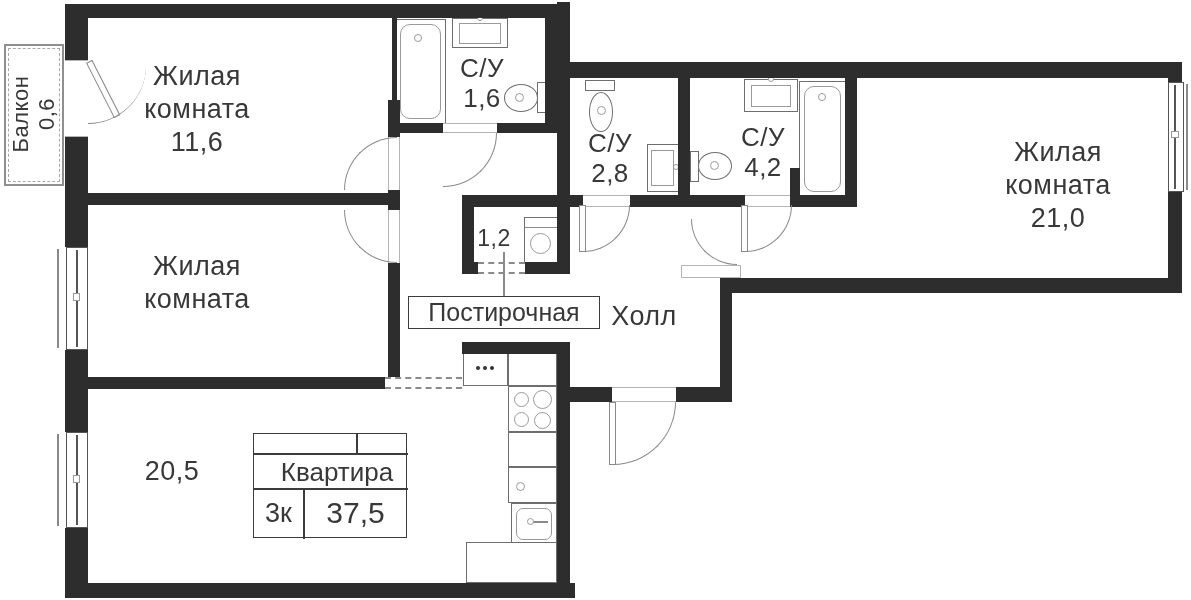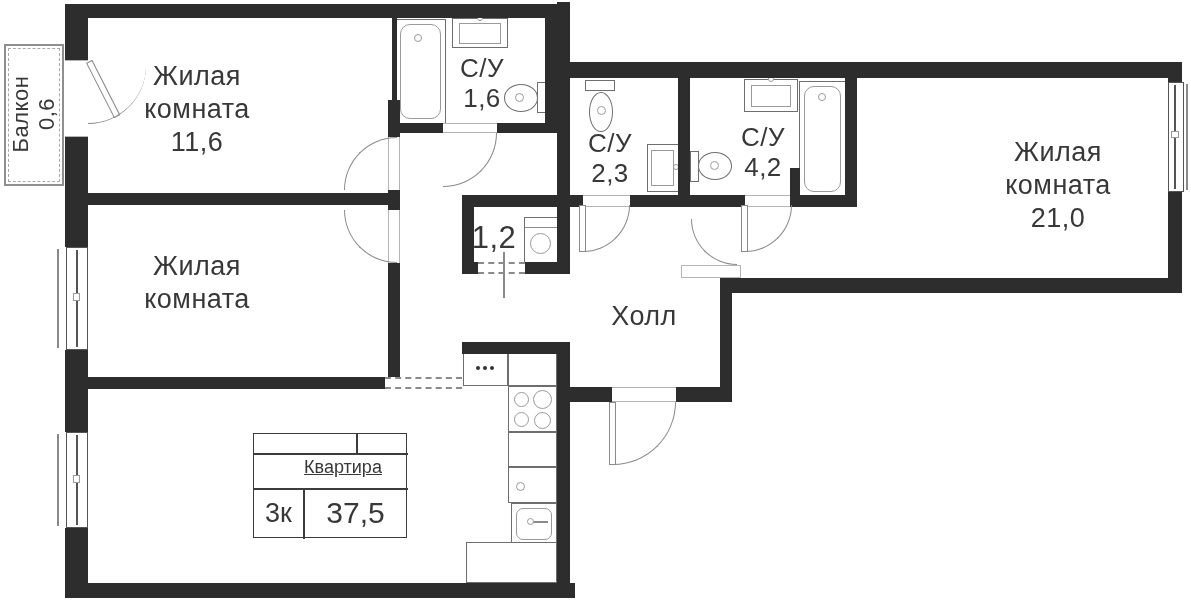--- a/index.html
+++ b/index.html
@@ -159,20 +159,23 @@
 
   <div class="leaf" style="left:741px;top:205px;width:7px;height:47px;"></div>
   <div class="arc" style="left:745px;top:205px;width:47px;height:47px;border-bottom:1.5px solid #8a8a8a;border-right:1.5px solid #8a8a8a;border-bottom-right-radius:100% 100%;"></div>
 
   <div class="arc" style="left:691px;top:219px;width:46px;height:46px;border-bottom:1.5px solid #8a8a8a;border-left:1.5px solid #8a8a8a;border-bottom-left-radius:100% 100%;"></div>
 
   <div class="leaf" style="left:609px;top:402px;width:7px;height:63px;"></div>
   <div class="arc" style="left:613px;top:402px;width:63px;height:63px;border-bottom:1.5px solid #8a8a8a;border-right:1.5px solid #8a8a8a;border-bottom-right-radius:100% 100%;"></div>
 
   <div class="tl" style="left:503px;top:252px;width:2px;height:46px;z-index:6;"></div>
+  <div class="callout" style="left:408px;top:296px;width:192px;height:33px;">
+    <span>Постирочная</span>
+  </div>
 
   <div class="lbl room-name" style="left:97px;top:60px;width:200px;">
     <div>Жилая</div>
     <div>комната</div>
     <div>11,6</div>
   </div>
   <div class="lbl room-name" style="left:97px;top:250px;width:200px;">
     <div>Жилая</div>
     <div>комната</div>
   </div>
@@ -180,45 +183,46 @@
     <div>Жилая</div>
     <div>комната</div>
     <div>21,0</div>
   </div>
   <div class="lbl su-name" style="left:442px;top:53px;width:80px;">
     <div>С/У</div>
     <div>1,6</div>
   </div>
   <div class="lbl su-name" style="left:570px;top:128px;width:80px;">
     <div>С/У</div>
-    <div>2,3</div>
+    <div>2,8</div>
   </div>
   <div class="lbl su-name" style="left:723px;top:122px;width:80px;">
     <div>С/У</div>
     <div>4,2</div>
   </div>
   <div class="lbl room-name" style="left:584px;top:300px;width:120px;">
     <div>Холл</div>
   </div>
   <div class="lbl room-name" style="left:112px;top:455px;width:120px;">
-  </div>
-  <div class="lbl" style="left:454px;top:224px;width:80px;font-size:31px;line-height:28px;">
+    <div>20,5</div>
+  </div>
+  <div class="lbl" style="left:454px;top:224px;width:80px;font-size:23px;line-height:28px;">
     <div>1,2</div>
   </div>
   <div class="lbl" style="left:34px;top:114px;width:150px;font-size:22px;line-height:26px;transform:translate(-50%,-50%) rotate(-90deg);">
     <div>Балкон</div>
     <div>0,6</div>
   </div>
 
   <div class="stamp" style="left:253px;top:433px;width:154px;height:105px;">
     <div class="line" style="left:0;top:19px;width:154px;height:1.5px;"></div>
     <div class="line" style="left:0;top:54px;width:154px;height:1.5px;"></div>
     <div class="line" style="left:102px;top:0;width:1.5px;height:19px;"></div>
     <div class="line" style="left:49px;top:54px;width:1.5px;height:51px;"></div>
-    <div class="cell" style="left:12px;top:23px;width:154px;font-size:18px;text-decoration:underline;">
+    <div class="cell" style="left:6px;top:23px;width:154px;font-size:26px;">
       <span>Квартира</span>
     </div>
     <div class="cell" style="left:0;top:64px;width:49px;font-size:27px;">
       <span>3к</span>
     </div>
     <div class="cell" style="left:49px;top:62px;width:105px;font-size:30px;">
       <span>37,5</span>
     </div>
   </div>
 

